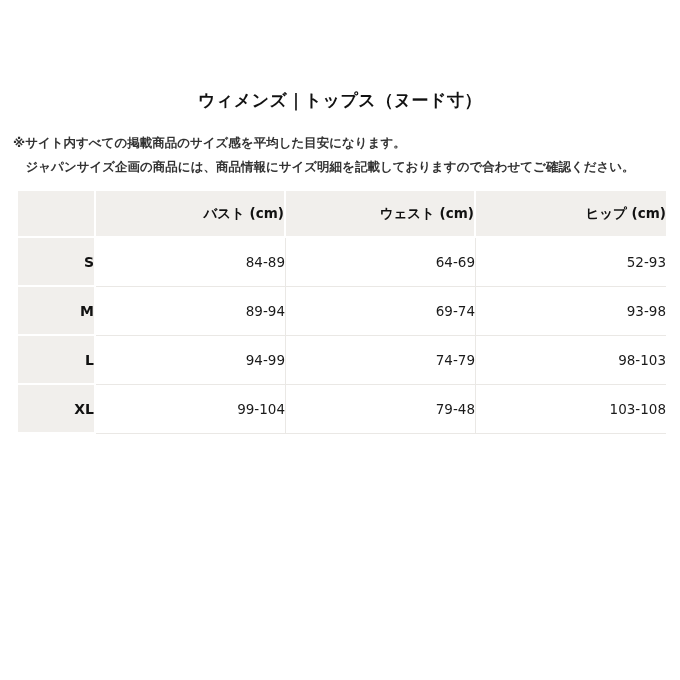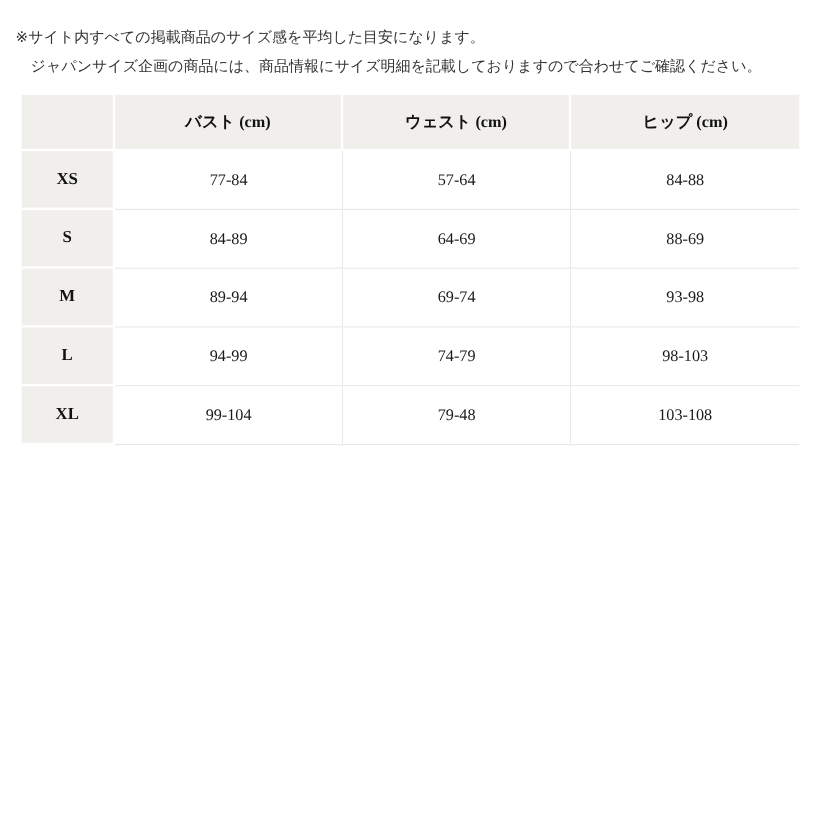--- a/index.html
+++ b/index.html
@@ -20,38 +20,38 @@
     font-weight: 700;
     letter-spacing: 0.5px;
     color: #111111;
   }
 
   .intro {
     margin: 19px 14px 0 13px;
     font-size: 12.5px;
     line-height: 24px;
     color: #333333;
+    font-weight: bold;
   }
   .intro p { white-space: pre-wrap; }
 
   table.size-chart {
     border-collapse: separate;
     border-spacing: 0;
     table-layout: fixed;
     width: 648px;
     margin: 12px 14px 0 18px;
   }
   .size-chart col.c-label { width: 78px; }
   .size-chart col.c-data  { width: 190px; }
 
   .size-chart th, .size-chart td {
-    text-align: center;
+    text-align: right;
     vertical-align: middle;
     padding: 0;
-    font-family: Liberation Serif, serif;
   }
   .size-chart thead th {
     height: 47px;
     background: #f1efec;
     font-size: 13.5px;
     font-weight: 700;
     color: #111111;
     border-bottom: 2px solid #ffffff;
     border-right: 2px solid #ffffff;
   }
@@ -81,20 +81,21 @@
     font-size: 12px;
     line-height: 23px;
     color: #333333;
   }
 </style>
 </head>
 <body>
 
 <div class="page">
 
+  <h1 class="title">ウィメンズ｜トップス（ヌード寸）</h1>
 
   <div class="intro">
     <p>※サイト内すべての掲載商品のサイズ感を平均した目安になります。</p>
     <p>　ジャパンサイズ企画の商品には、商品情報にサイズ明細を記載しておりますので合わせてご確認ください。</p>
   </div>
 
   <table class="size-chart">
     <colgroup>
       <col class="c-label">
         <col class="c-data">
@@ -104,30 +105,24 @@
     <thead>
       <tr>
         <th></th>
         <th>バスト (cm)</th>
         <th>ウェスト (cm)</th>
         <th>ヒップ (cm)</th>
       </tr>
     </thead>
     <tbody>
       <tr>
-        <th>XS</th>
-        <td>77-84</td>
-        <td>57-64</td>
-        <td>84-88</td>
-      </tr>
-      <tr>
         <th>S</th>
         <td>84-89</td>
         <td>64-69</td>
-        <td>88-69</td>
+        <td>52-93</td>
       </tr>
       <tr>
         <th>M</th>
         <td>89-94</td>
         <td>69-74</td>
         <td>93-98</td>
       </tr>
       <tr>
         <th>L</th>
         <td>94-99</td>

